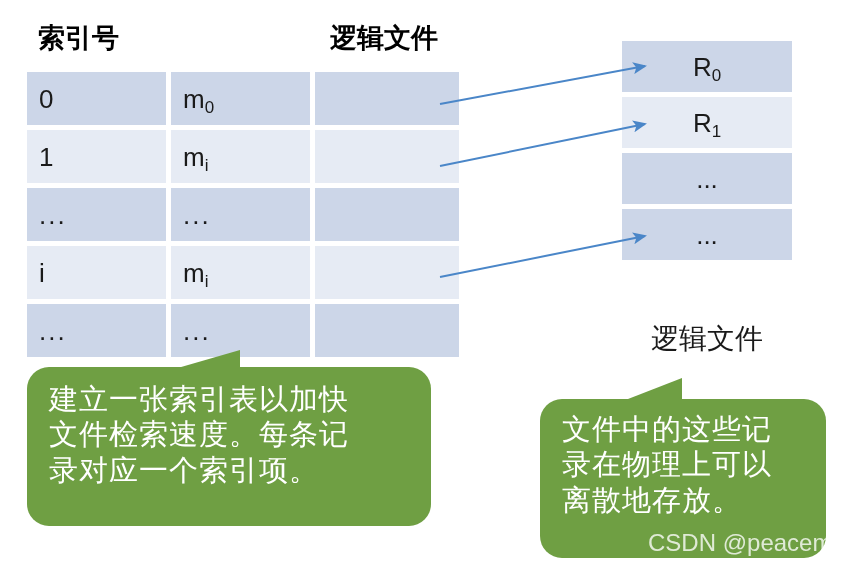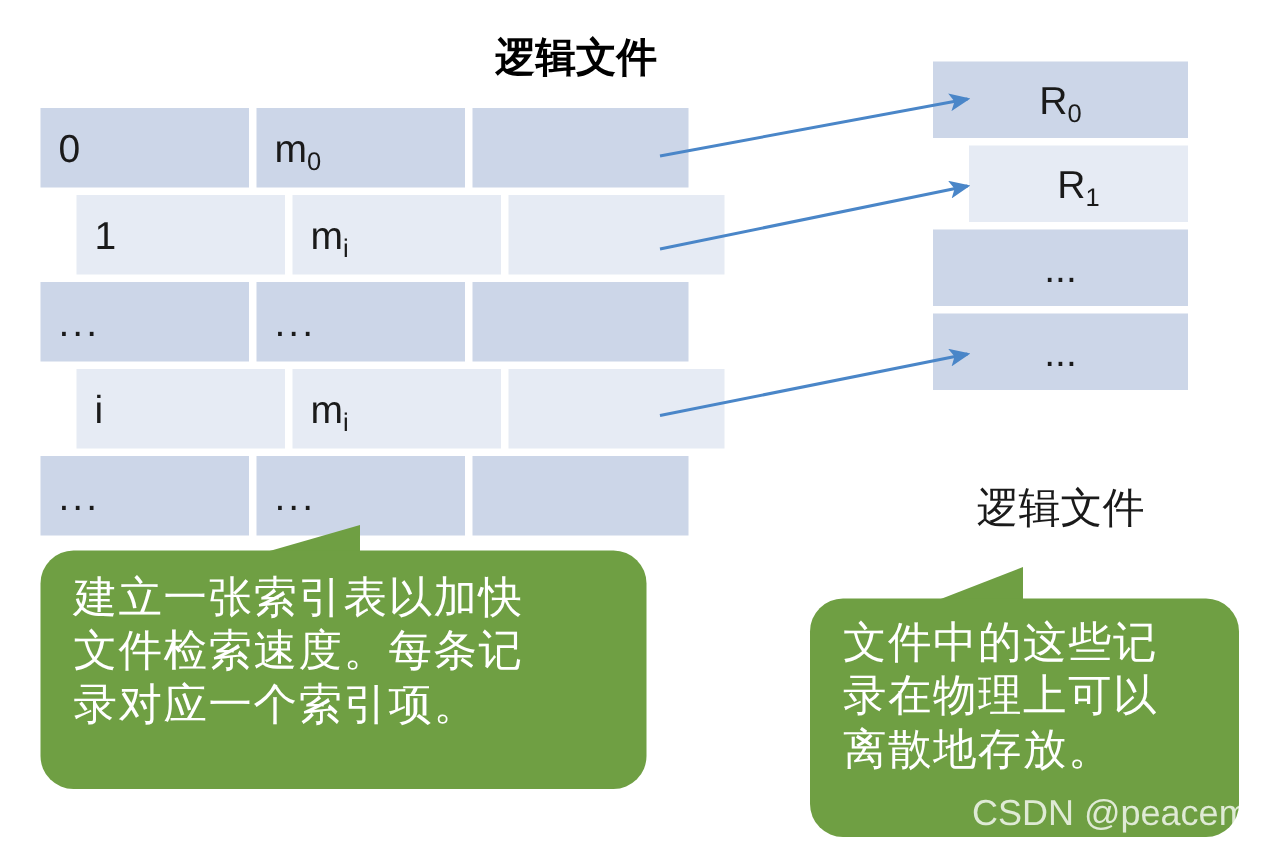--- a/index.html
+++ b/index.html
@@ -50,21 +50,21 @@
     position: absolute;
     top: 0;
     height: 53px;
     box-sizing: border-box;
   }
   .cell-0 { left: 0px;   width: 139px; }
   .cell-1 { left: 144px; width: 139px; }
   .cell-2 { left: 288px; width: 144px; }
 
   .shade-a { background: #ccd6e8; }
-  .shade-b { background: #e6ebf4; margin-left: 24px; }
+  .shade-b { background: #e6ebf4; }
 
   .cell-text {
     position: absolute;
     left: 12px;
     top: 50%;
     transform: translateY(-50%);
     font-size: 26px;
     color: #1a1a1a;
     line-height: 1;
     white-space: nowrap;
@@ -206,20 +206,21 @@
   }
 </style>
 </head>
 <body>
 
 <div id="canvas">
 
   <div id="index-table">
 
     <div class="table-header-row">
+      <div class="th th-0">索引号</div>
       <div class="th th-2">逻辑文件</div>
     </div>
 
     <div class="trow">
       <div class="cell cell-0 shade-a">
         <span class="cell-text">0</span>
       </div>
       <div class="cell cell-1 shade-a">
         <span class="cell-text"><span>m</span><sub>0</sub></span>
       </div>

